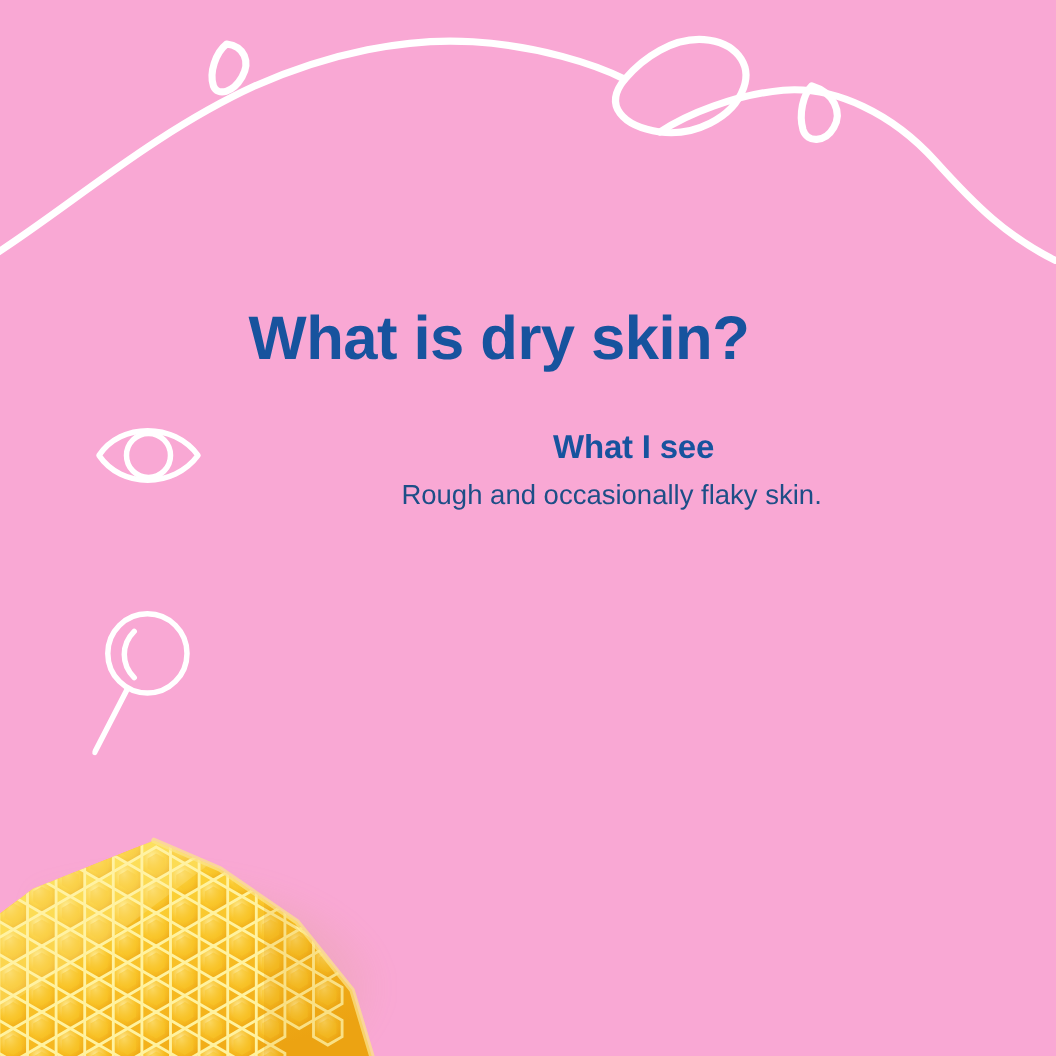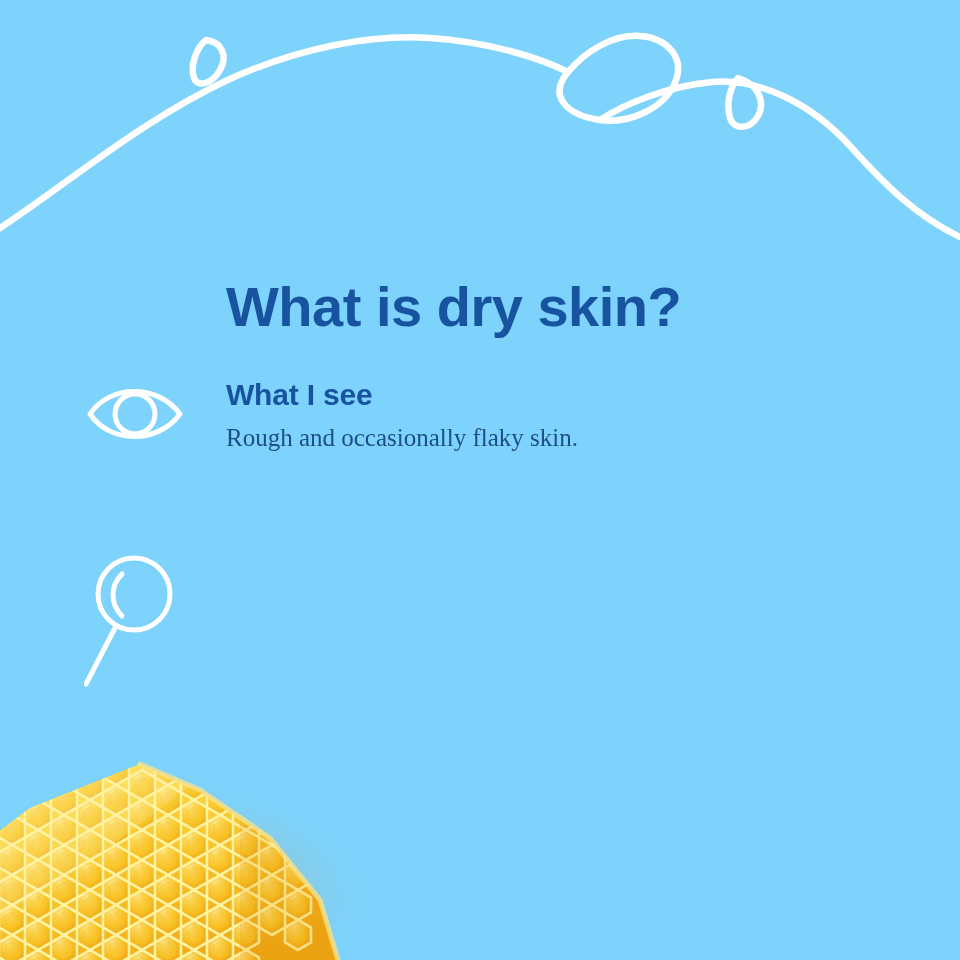--- a/index.html
+++ b/index.html
@@ -5,21 +5,21 @@
   html, body {
     margin: 0;
     padding: 0;
     background: #ffffff;
   }
   #canvas {
     position: relative;
     width: 960px;
     height: 960px;
     overflow: hidden;
-    background: #7dd3fc;
+    background: #f9a8d4;
     font-family: "Liberation Sans", sans-serif;
     -webkit-font-smoothing: antialiased;
   }
 
   
   #squiggle {
     position: absolute;
     left: 0;
     top: 0;
     width: 960px;
@@ -52,40 +52,40 @@
   .sec-icon {
     position: absolute;
     left: 84px;
     top: 0;
     width: 110px;
     height: 140px;
   }
   .sec-body {
     position: absolute;
     left: 226px;
-    top: 0;
+    top: 12px;
     width: 700px;
+    text-align: center;
   }
   .sec-heading {
     font-size: 30px;
     font-weight: 700;
     color: #17539e;
     letter-spacing: -0.2px;
     line-height: 1.12;
     margin: 0 0 6px 0;
     white-space: nowrap;
   }
   .sec-text {
     font-size: 25px;
     font-weight: 400;
     color: #1d4e87;
     line-height: 1.62;
     margin: 0;
     max-width: 660px;
-    font-family: Liberation Serif, serif;
   }
 
   
   #honeycomb-wrap {
     position: absolute;
     left: -10px;
     bottom: 0;
     width: 380px;
     height: 210px;
     pointer-events: none;

